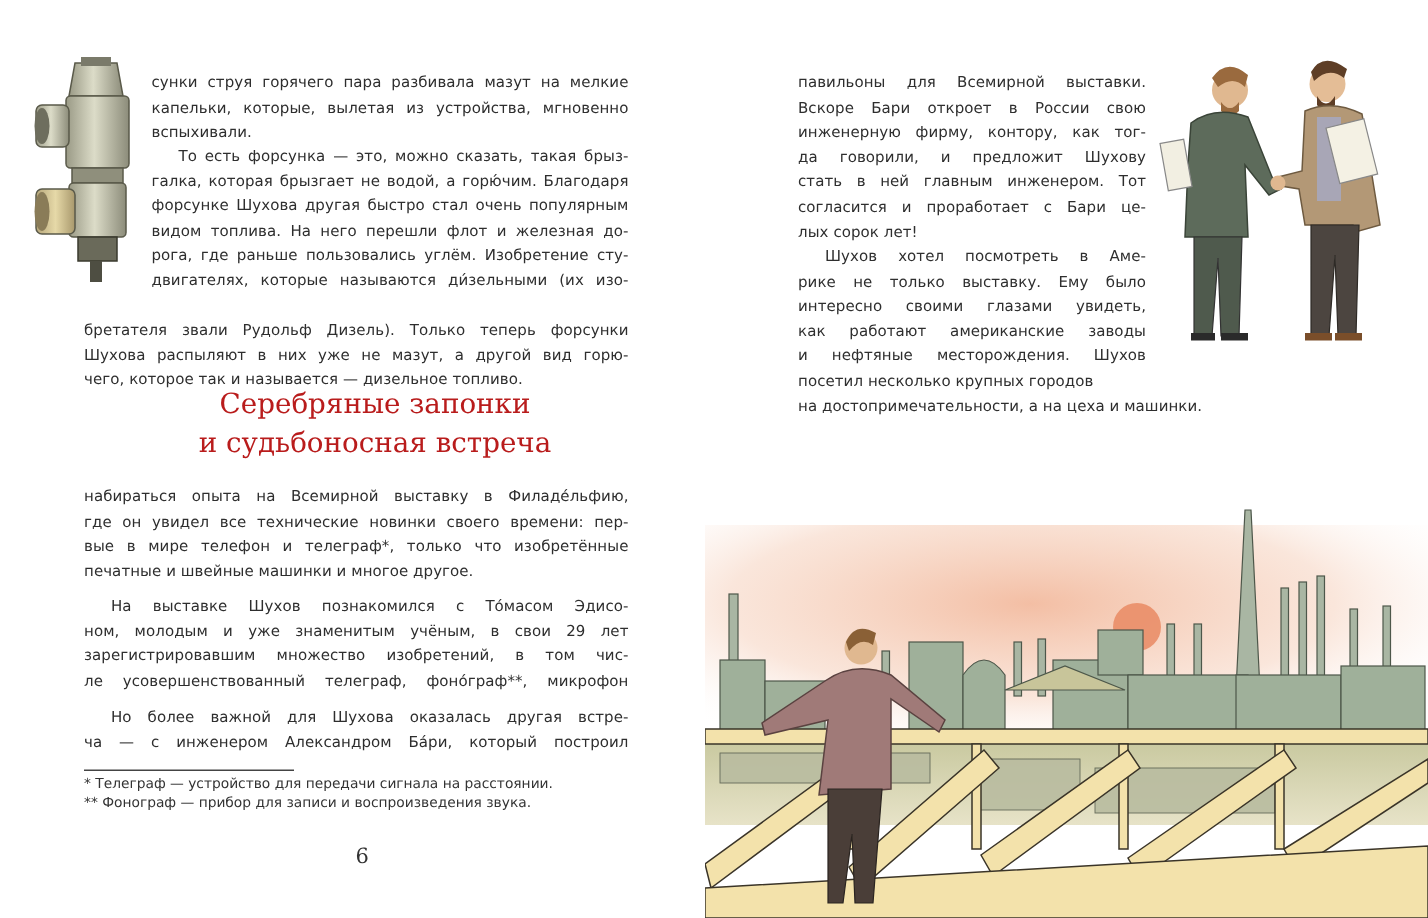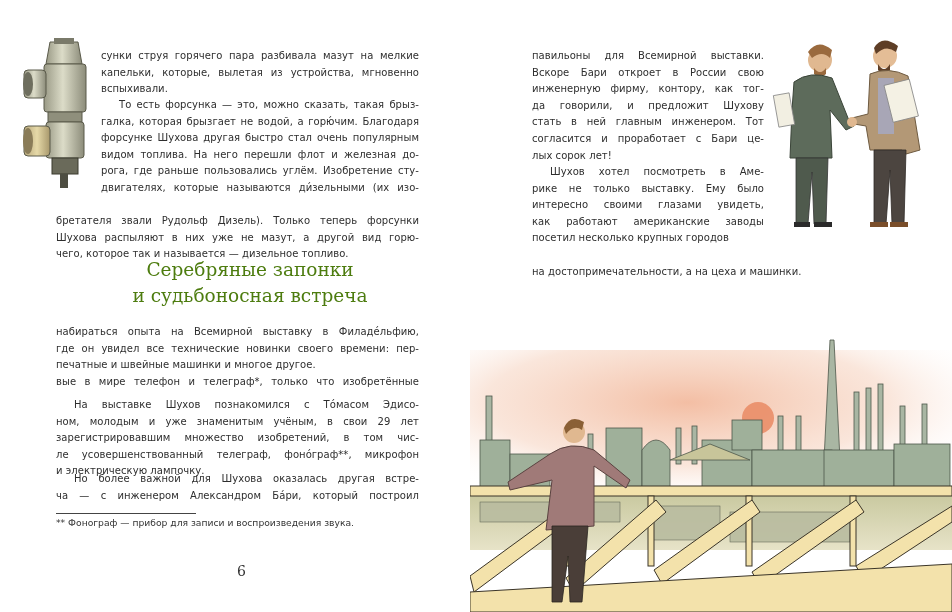--- a/index.html
+++ b/index.html
@@ -19,21 +19,21 @@
     color: #2e2e2e;
     text-align: justify;
   }
   .body-text .line { display: block; white-space: nowrap; text-align: justify; text-align-last: justify; }
   .body-text .line.last { text-align-last: left; }
 
   .heading {
     position: absolute;
     left: 120px; top: 257px; width: 260px;
     font-family: "DejaVu Serif", serif;
-    color: #4d7c0f;
+    color: #b91c1c;
     font-size: 18.5px;
     line-height: 26px;
     text-align: center;
     font-weight: normal;
   }
 
   .footnote-rule { position: absolute; left: 56px; top: 513px; width: 140px; height: 1px; background: #444; }
   .footnotes { position: absolute; left: 56px; top: 516px; width: 360px; font-size: 9.2px; line-height: 13.2px; color: #333; }
 
   .page-number { position: absolute; left: 237px; top: 563px; font-family: "DejaVu Serif", serif; font-size: 14px; color: #333; }
@@ -97,39 +97,39 @@
     </div>
 
     <h2 class="heading">
       <span style="display:block">Серебряные запонки</span>
       <span style="display:block">и судьбоносная встреча</span>
     </h2>
 
     <div class="body-text" style="left:56px; top:324px; width:363px;">
       <span class="line">набираться опыта на Всемирной выставку в Филаде́льфию,</span>
       <span class="line">где он увидел все технические новинки своего времени: пер-</span>
+      <span class="line">вые в мире телефон и телеграф*, только что изобретённые</span>
       <span class="line last">печатные и швейные машинки и многое другое.</span>
-      <span class="line">вые в мире телефон и телеграф*, только что изобретённые</span>
     </div>
 
     <div class="body-text" style="left:56px; top:397px; width:363px;">
       <span class="line" style="padding-left:18px;">На выставке Шухов познакомился с То́масом Эдисо-</span>
       <span class="line">ном, молодым и уже знаменитым учёным, в свои 29 лет</span>
       <span class="line">зарегистрировавшим множество изобретений, в том чис-</span>
       <span class="line">ле усовершенствованный телеграф, фоно́граф**, микрофон</span>
-      <span class="line last">и электрическую лампочку.</span>
     </div>
 
     <div class="body-text" style="left:56px; top:471px; width:363px;">
       <span class="line" style="padding-left:18px;">Но более важной для Шухова оказалась другая встре-</span>
       <span class="line">ча — с инженером Александром Ба́ри, который построил</span>
     </div>
 
     <div class="footnote-rule"></div>
     <div class="footnotes">
+      <div>*  Телеграф — устройство для передачи сигнала на расстоянии.</div>
       <div>** Фонограф — прибор для записи и воспроизведения звука.</div>
     </div>
 
     <div class="page-number">6</div>
   </div>
 
   <div class="page page-right">
 
     <div class="body-text" style="left:56px; top:48px; width:232px;">
       <span class="line">павильоны для Всемирной выставки.</span>
@@ -139,20 +139,21 @@
       <span class="line">стать в ней главным инженером. Тот</span>
       <span class="line">согласится и проработает с Бари це-</span>
       <span class="line last">лых сорок лет!</span>
     </div>
 
     <div class="body-text" style="left:56px; top:164px; width:232px;">
       <span class="line" style="padding-left:18px;">Шухов хотел посмотреть в Аме-</span>
       <span class="line">рике не только выставку. Ему было</span>
       <span class="line">интересно своими глазами увидеть,</span>
       <span class="line">как работают американские заводы</span>
+      <span class="line">и нефтяные месторождения. Шухов</span>
       <span class="line last">посетил несколько крупных городов</span>
     </div>
     <div class="body-text" style="left:56px; top:264px; width:365px;">
       <span class="line last">на достопримечательности, а на цеха и машинки.</span>
     </div>
 
   </div>
 
   <svg class="illus illus-handshake" viewBox="0 0 170 198">
 

